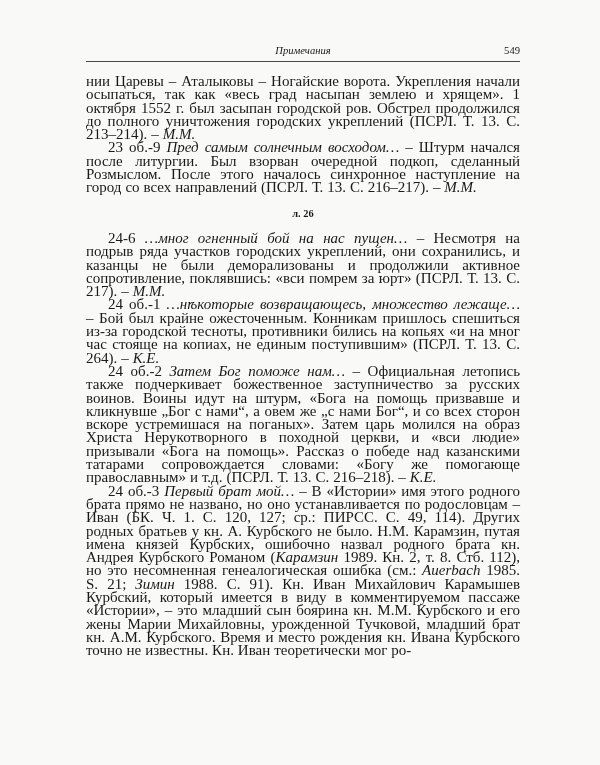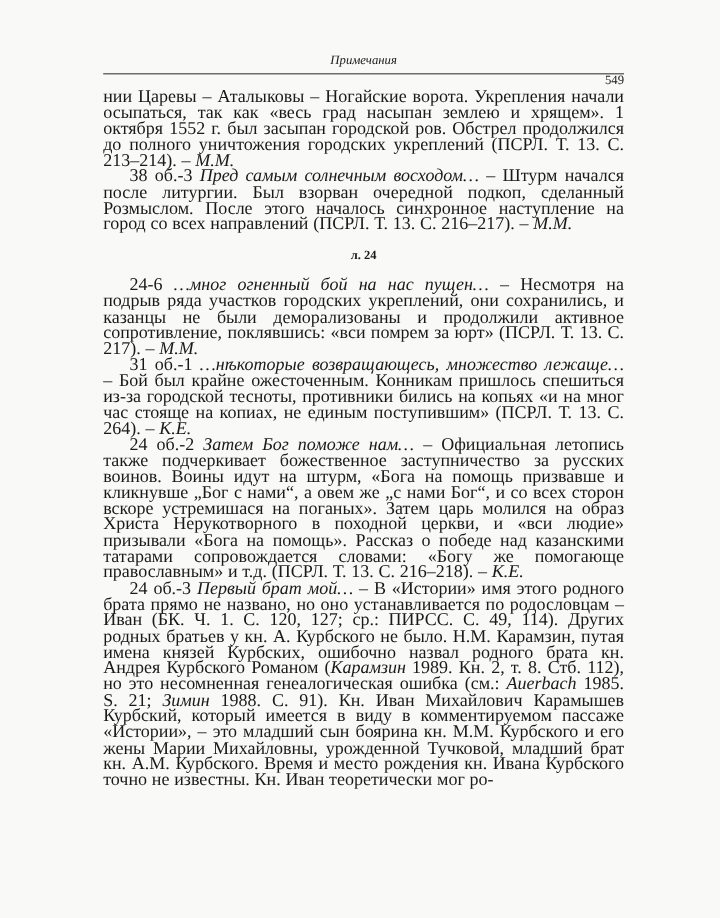--- a/index.html
+++ b/index.html
@@ -26,21 +26,21 @@
     margin-bottom: 2px;
   }
   .running-title {
     display: block;
     text-align: center;
     font-style: italic;
   }
   .page-number {
     position: absolute;
     right: 0;
-    top: 17px;
+    top: 0;
     font-style: normal;
     font-weight: normal;
   }
   .header-rule {
     height: 0;
     border-top: 1px solid #4a4a4a;
     margin-bottom: 13px;
   }
   .notes-body {
     width: 100%;
@@ -69,20 +69,20 @@
 <body>
 
 <div class="page">
   <div class="running-header">
     <span class="running-title">Примечания</span>
     <span class="page-number">549</span>
   </div>
   <div class="header-rule"></div>
   <div class="notes-body">
       <p class="para"><span class="run">нии Царевы – Аталыковы – Ногайские ворота. Укрепления начали осыпаться, так как «весь град насыпан землею и хрящем». 1 октября 1552 г. был засыпан городской ров. Обстрел продолжился до полного уничтожения городских укреплений (ПСРЛ. Т. 13. С. 213–214). – </span><span class="run italic">М.М.</span></p>
-      <p class="para indent"><span class="run">38 об.-3 </span><span class="run italic">Пред самым солнечным восходом… </span><span class="run">– Штурм начался после литургии. Был взорван очередной подкоп, сделанный Розмыслом. После этого началось синхронное наступление на город со всех направлений (ПСРЛ. Т. 13. С. 216–217). – </span><span class="run italic">М.М.</span></p>
-      <div class="section-heading">л. 24</div>
+      <p class="para indent"><span class="run">23 об.-9 </span><span class="run italic">Пред самым солнечным восходом… </span><span class="run">– Штурм начался после литургии. Был взорван очередной подкоп, сделанный Розмыслом. После этого началось синхронное наступление на город со всех направлений (ПСРЛ. Т. 13. С. 216–217). – </span><span class="run italic">М.М.</span></p>
+      <div class="section-heading">л. 26</div>
       <p class="para indent"><span class="run">24-6 </span><span class="run italic">…мног огненный бой на нас пущен… </span><span class="run">– Несмотря на подрыв ряда участков городских укреплений, они сохранились, и казанцы не были деморализованы и продолжили активное сопротивление, поклявшись: «вси помрем за юрт» (ПСРЛ. Т. 13. С. 217). – </span><span class="run italic">М.М.</span></p>
-      <p class="para indent"><span class="run">31 об.-1 </span><span class="run italic">…нѣкоторые возвращающесь, множество лежаще… </span><span class="run">– Бой был крайне ожесточенным. Конникам пришлось спешиться из-за городской тесноты, противники бились на копьях «и на мног час стояще на копиах, не единым поступившим» (ПСРЛ. Т. 13. С. 264). – </span><span class="run italic">К.Е.</span></p>
+      <p class="para indent"><span class="run">24 об.-1 </span><span class="run italic">…нѣкоторые возвращающесь, множество лежаще… </span><span class="run">– Бой был крайне ожесточенным. Конникам пришлось спешиться из-за городской тесноты, противники бились на копьях «и на мног час стояще на копиах, не единым поступившим» (ПСРЛ. Т. 13. С. 264). – </span><span class="run italic">К.Е.</span></p>
       <p class="para indent"><span class="run">24 об.-2 </span><span class="run italic">Затем Бог поможе нам… </span><span class="run">– Официальная летопись также подчеркивает божественное заступничество за русских воинов. Воины идут на штурм, «Бога на помощь призвавше и кликнувше „Бог с нами“, а овем же „с нами Бог“, и со всех сторон вскоре устремишася на поганых». Затем царь молился на образ Христа Нерукотворного в походной церкви, и «вси людие» призывали «Бога на помощь». Рассказ о победе над казанскими татарами сопровождается словами: «Богу же помогающе православным» и т.д. (ПСРЛ. Т. 13. С. 216–218). – </span><span class="run italic">К.Е.</span></p>
       <p class="para indent"><span class="run">24 об.-3 </span><span class="run italic">Первый брат мой… </span><span class="run">– В «Истории» имя этого родного брата прямо не названо, но оно устанавливается по родословцам – Иван (БК. Ч. 1. С. 120, 127; ср.: ПИРСС. С. 49, 114). Других родных братьев у кн. А. Курбского не было. Н.М. Карамзин, путая имена князей Курбских, ошибочно назвал родного брата кн. Андрея Курбского Романом (</span><span class="run italic">Карамзин</span><span class="run"> 1989. Кн. 2, т. 8. Стб. 112), но это несомненная генеалогическая ошибка (см.: </span><span class="run italic">Auerbach</span><span class="run"> 1985. S. 21; </span><span class="run italic">Зимин</span><span class="run"> 1988. С. 91). Кн. Иван Михайлович Карамышев Курбский, который имеется в виду в комментируемом пассаже «Истории», – это младший сын боярина кн. М.М. Курбского и его жены Марии Михайловны, урожденной Тучковой, младший брат кн. А.М. Курбского. Время и место рождения кн. Ивана Курбского точно не известны. Кн. Иван теоретически мог ро-</span></p>
     </div>
 </div>
 
 </body></html>

